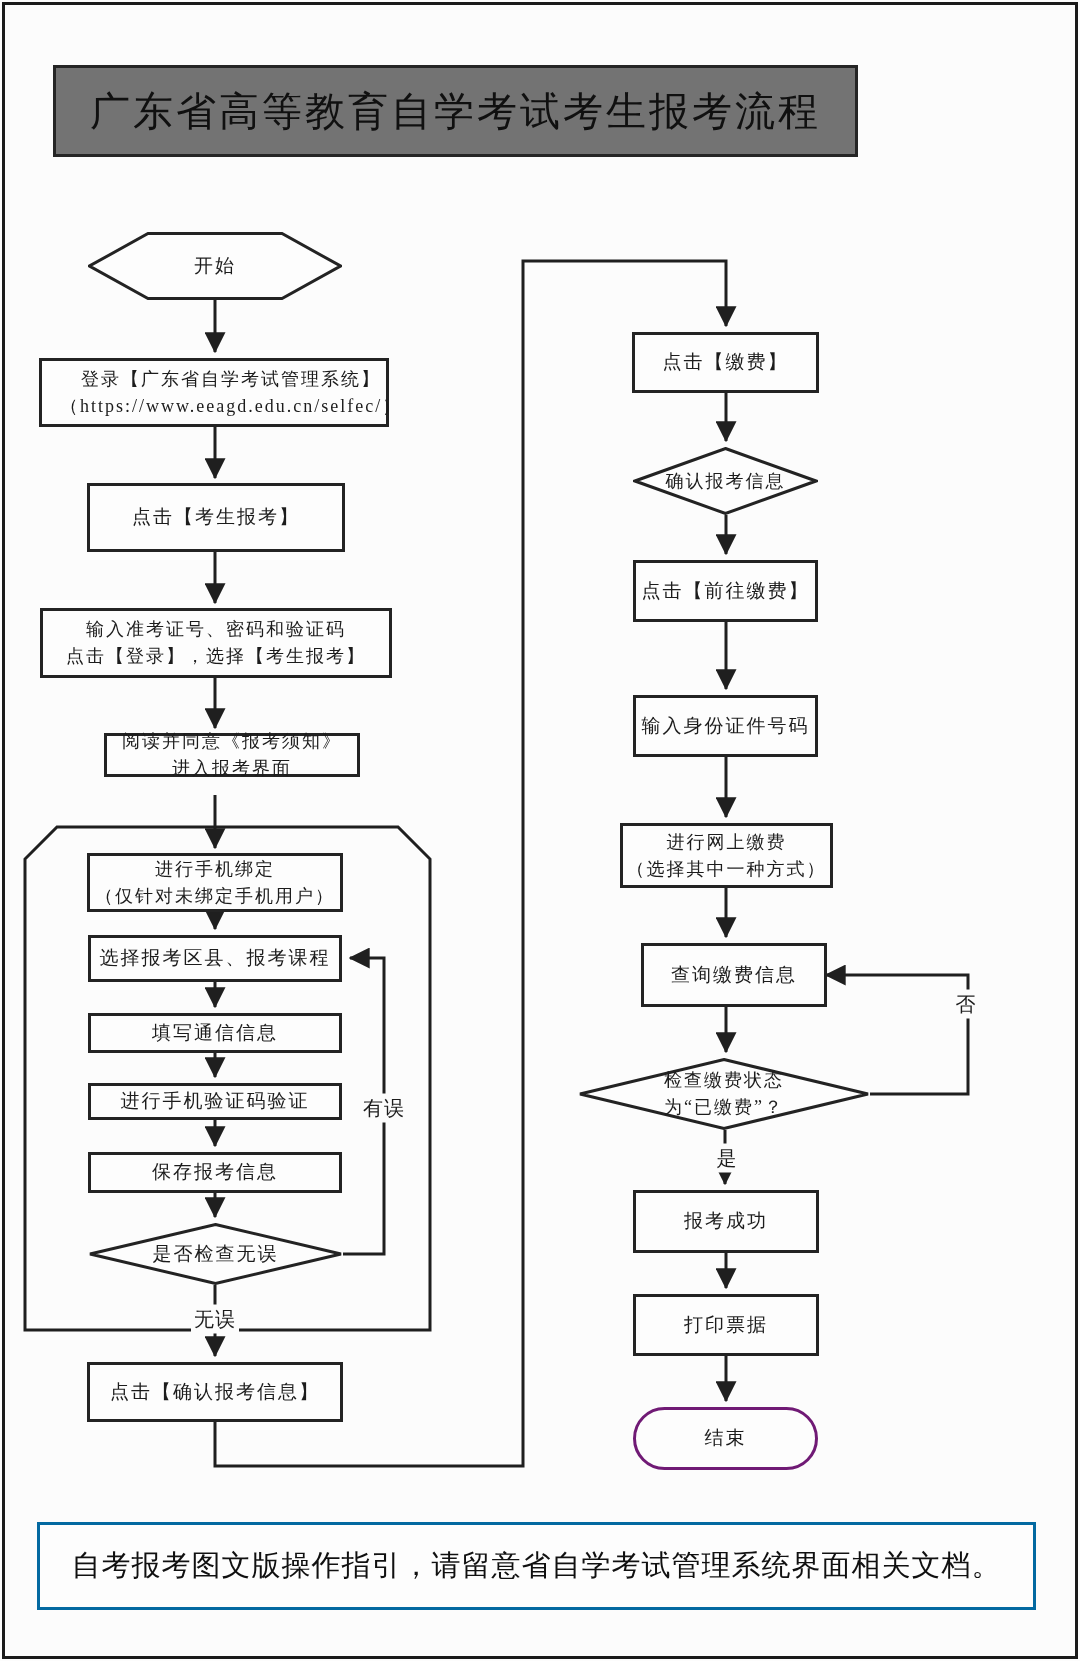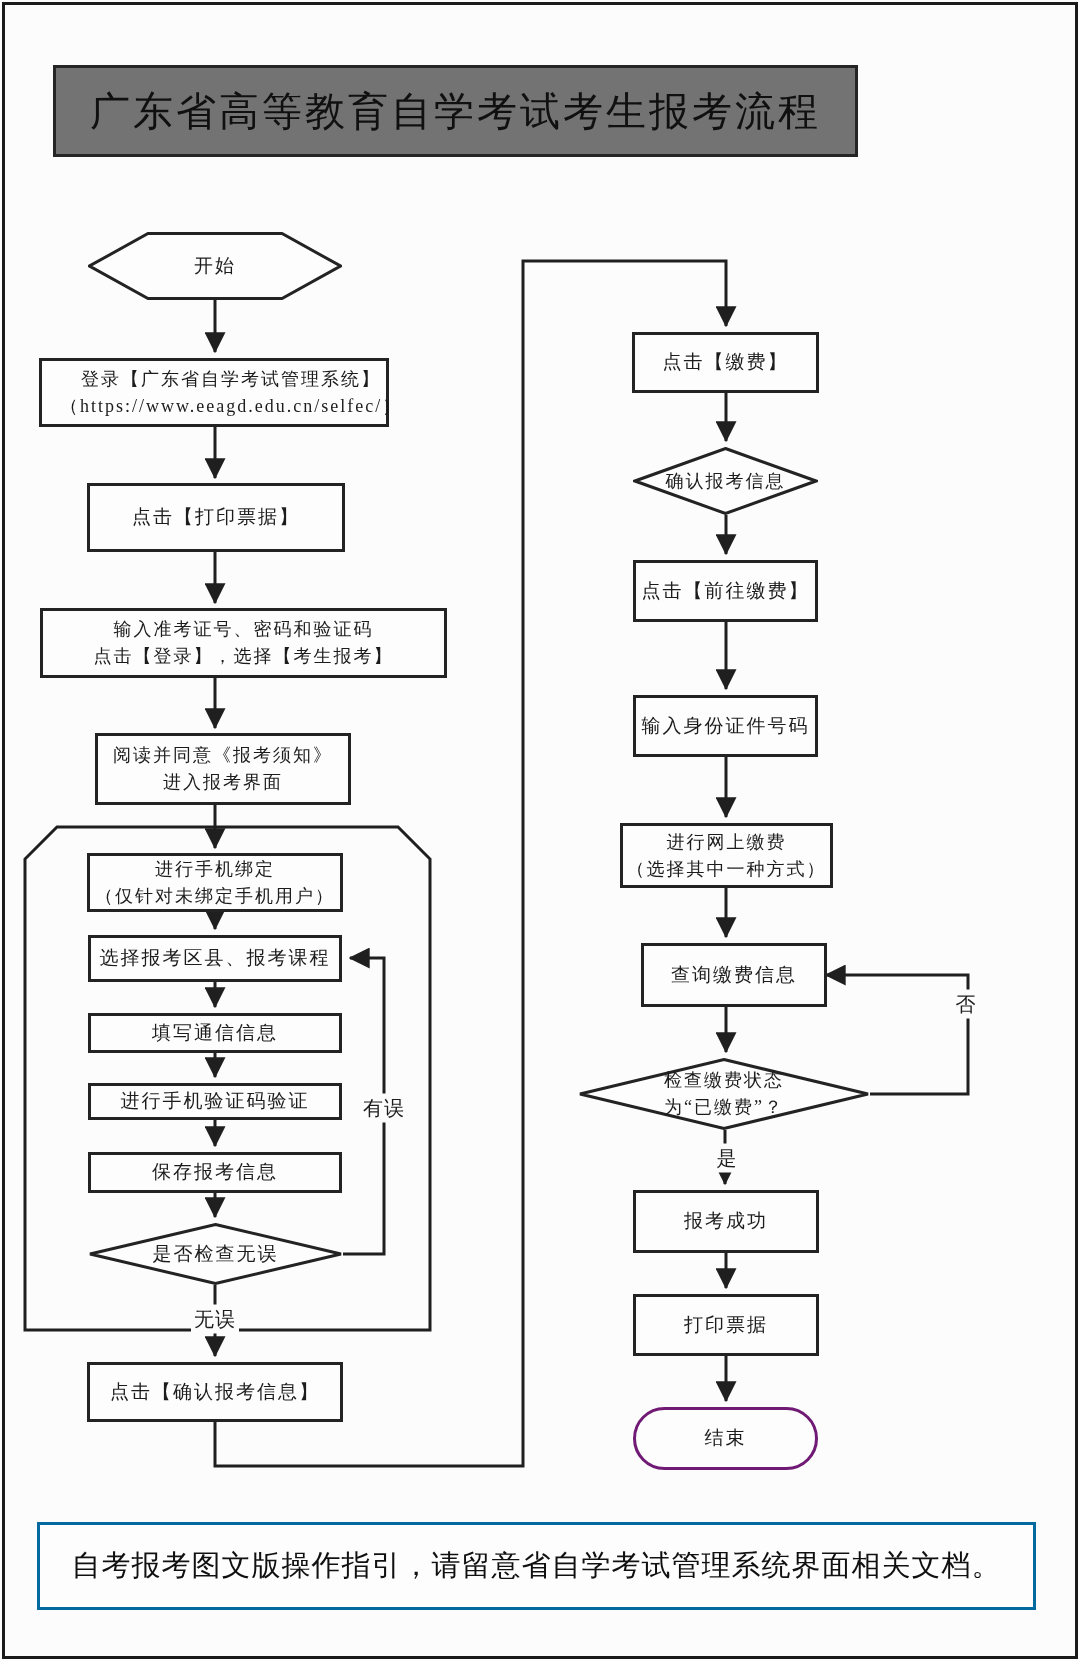--- a/index.html
+++ b/index.html
@@ -108,29 +108,29 @@
     </svg>
     <span class="lbl">开始</span>
   </div>
 
   <div class="node rectnode small" style="left:39px;top:358px;width:350px;height:69px;padding-left:34px;">
     <span>登录【广东省自学考试管理系统】
 （https://www.eeagd.edu.cn/selfec/）</span>
   </div>
 
   <div class="node rectnode" style="left:87px;top:483px;width:258px;height:69px;">
-    <span>点击【打印票据】</span>
-  </div>
-
-  <div class="node rectnode small" style="left:40px;top:608px;width:407px;height:70px;">
+    <span>点击【考生报考】</span>
+  </div>
+
+  <div class="node rectnode small" style="left:40px;top:608px;width:352px;height:70px;">
     <span>输入准考证号、密码和验证码
 点击【登录】，选择【考生报考】</span>
   </div>
 
-  <div class="node rectnode small" style="left:95px;top:733px;width:256px;height:72px;">
+  <div class="node rectnode small" style="left:104px;top:733px;width:256px;height:44px;">
     <span>阅读并同意《报考须知》
 进入报考界面</span>
   </div>
 
   <div class="node rectnode small" style="left:87px;top:853px;width:256px;height:59px;">
     <span>进行手机绑定
 （仅针对未绑定手机用户）</span>
   </div>
 
   <div class="node rectnode" style="left:88px;top:935px;width:254px;height:47px;">

